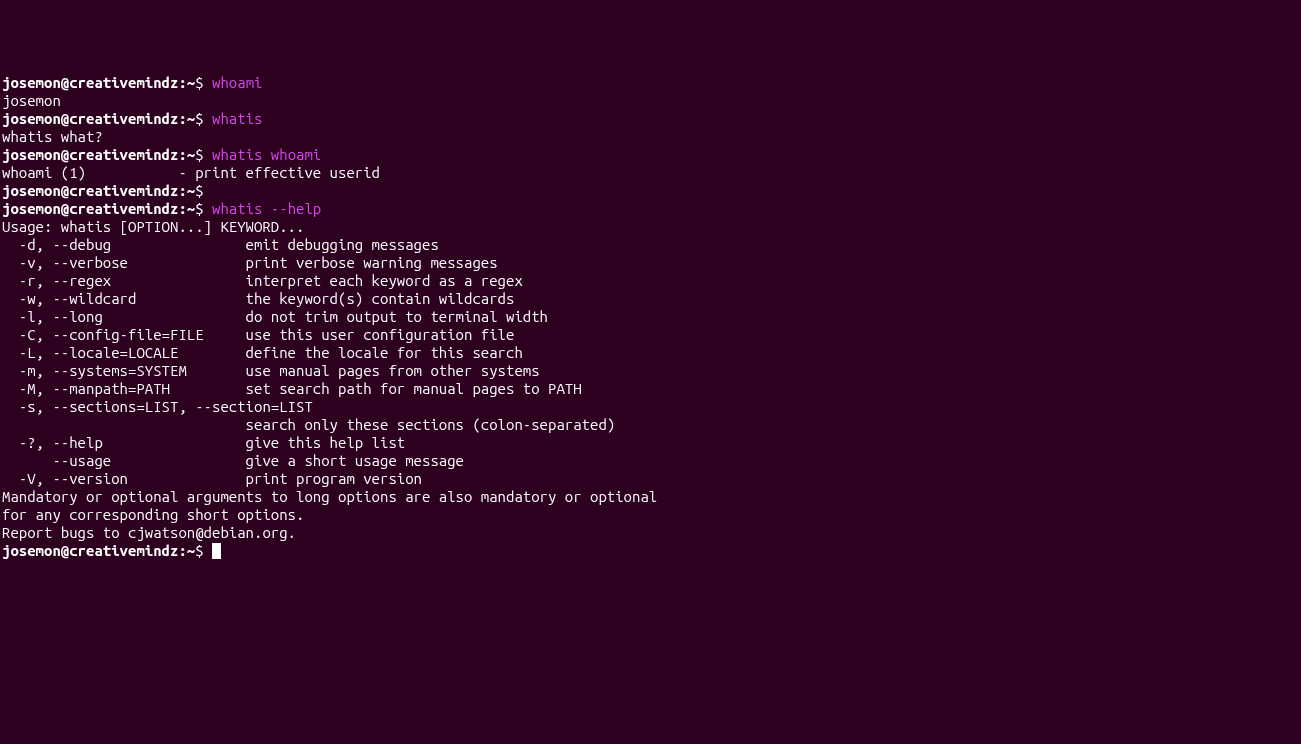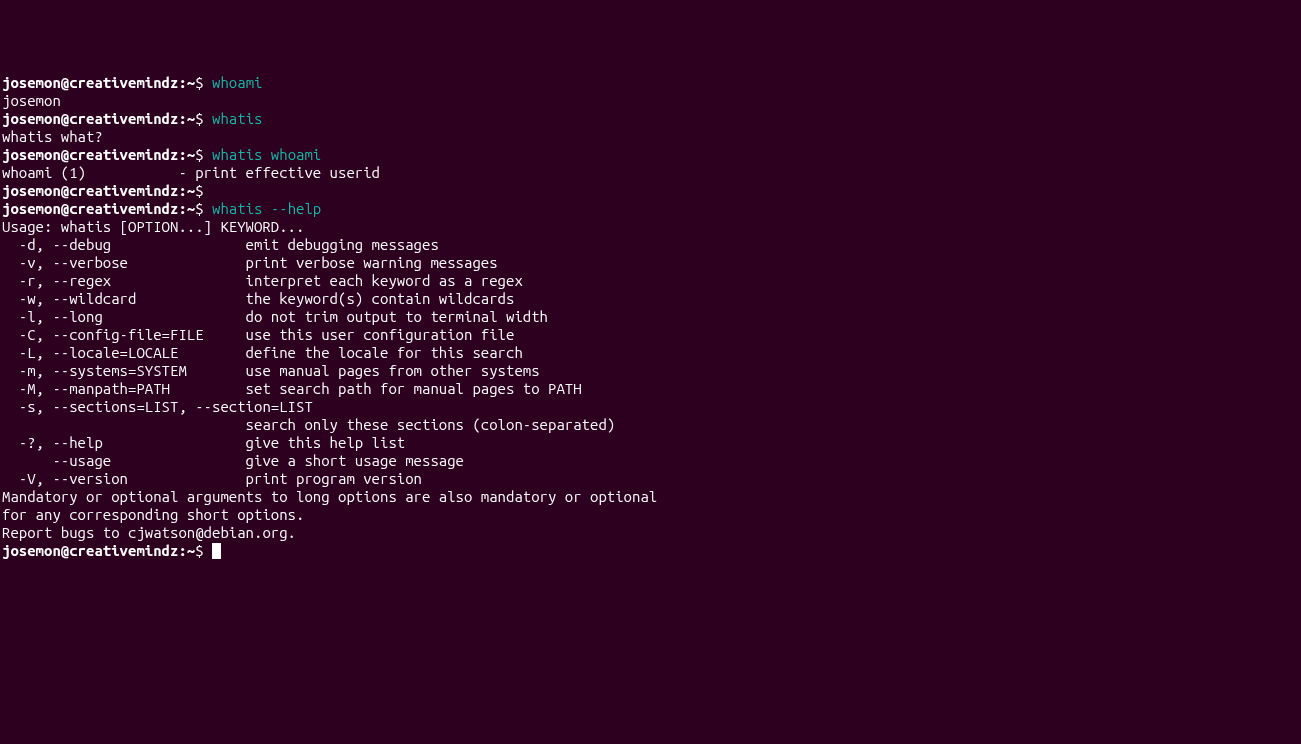--- a/index.html
+++ b/index.html
@@ -12,21 +12,21 @@
     width: 1301px;
     height: 744px;
     padding: 2px 2px;
     white-space: pre;
     overflow: hidden;
   }
   .prompt-user { color: #ffffff; font-weight: bold; }
   .prompt-sep  { color: #ffffff; font-weight: bold; }
   .prompt-path { color: #ffffff; font-weight: bold; }
   .prompt-sym  { color: #ffffff; }
-  .cmd         { color: #14b8a6; }
+  .cmd         { color: #d946ef; }
   .out         { color: #ffffff; }
   .cursor {
     display: inline-block;
     width: 9px;
     height: 16px;
     background: #ffffff;
     vertical-align: text-bottom;
   }
   .line { display: block; }
 </style>

